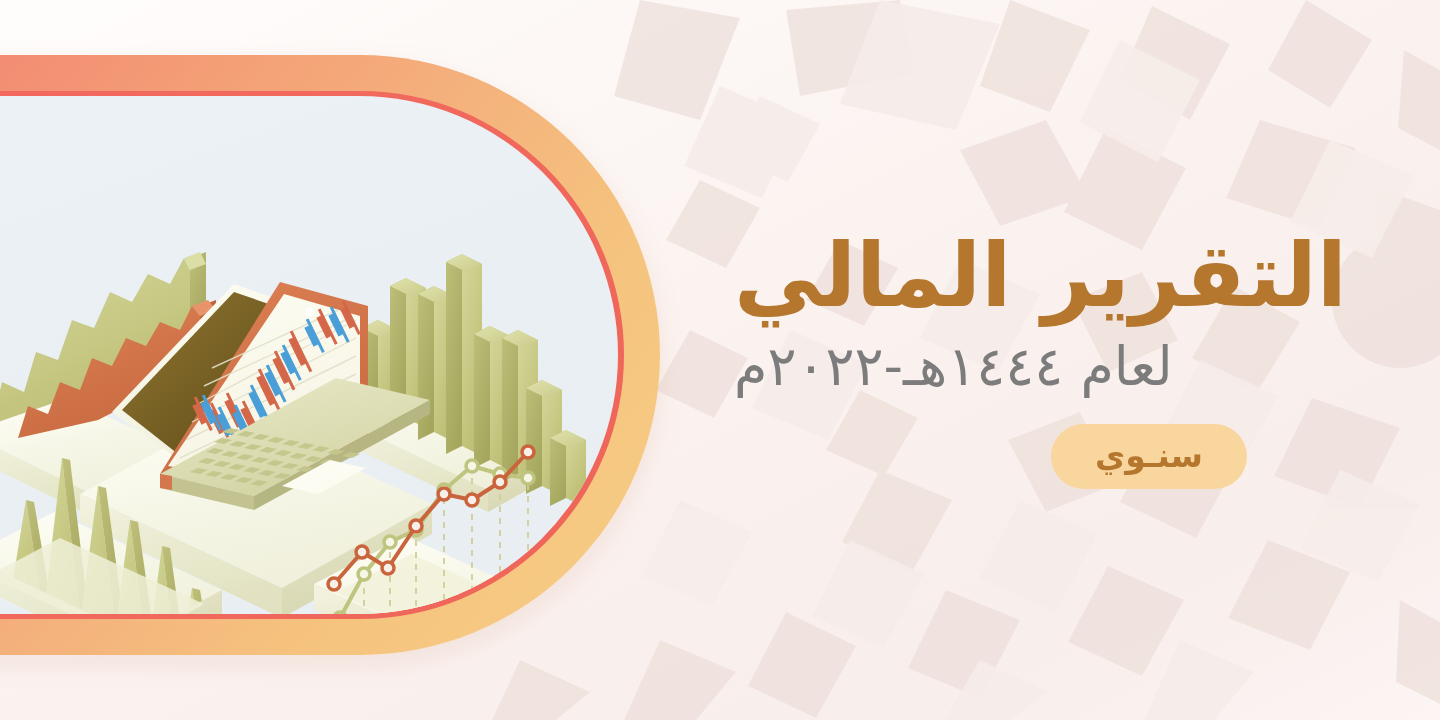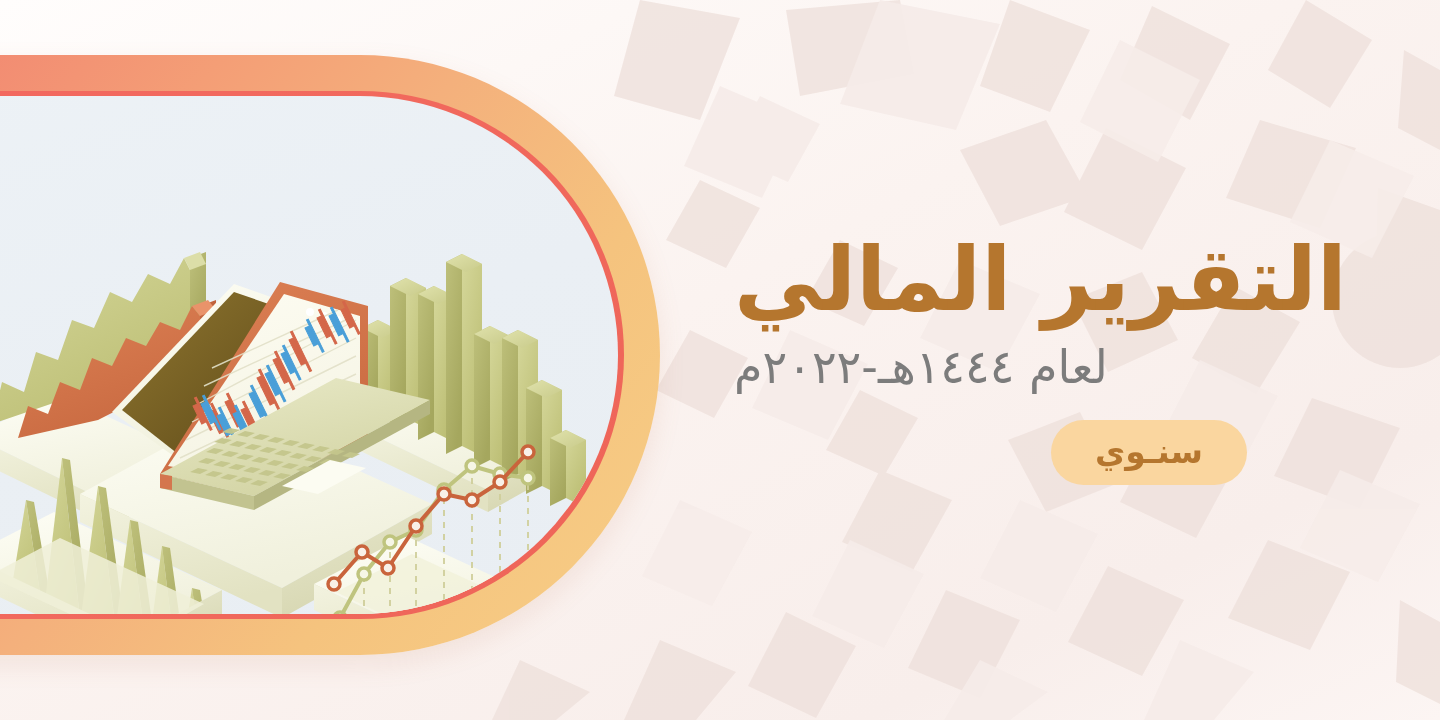--- a/index.html
+++ b/index.html
@@ -91,21 +91,21 @@
     line-height: 1.02;
     color: #B5762E;
     letter-spacing: 0px;
     margin: 0 0 10px 0;
     max-width: 620px;
     white-space: nowrap;
   }
   #subtitle {
     font-family: "DejaVu Sans", sans-serif;
     font-weight: 400;
-    font-size: 46px;
+    font-size: 54px;
     line-height: 1.15;
     color: #7C7C7C;
     margin: 6px 16px 0 0;
     white-space: nowrap;
   }
   #badge-row {
     margin-top: 26px;
     display: flex;
     justify-content: center;
     width: 100%;

